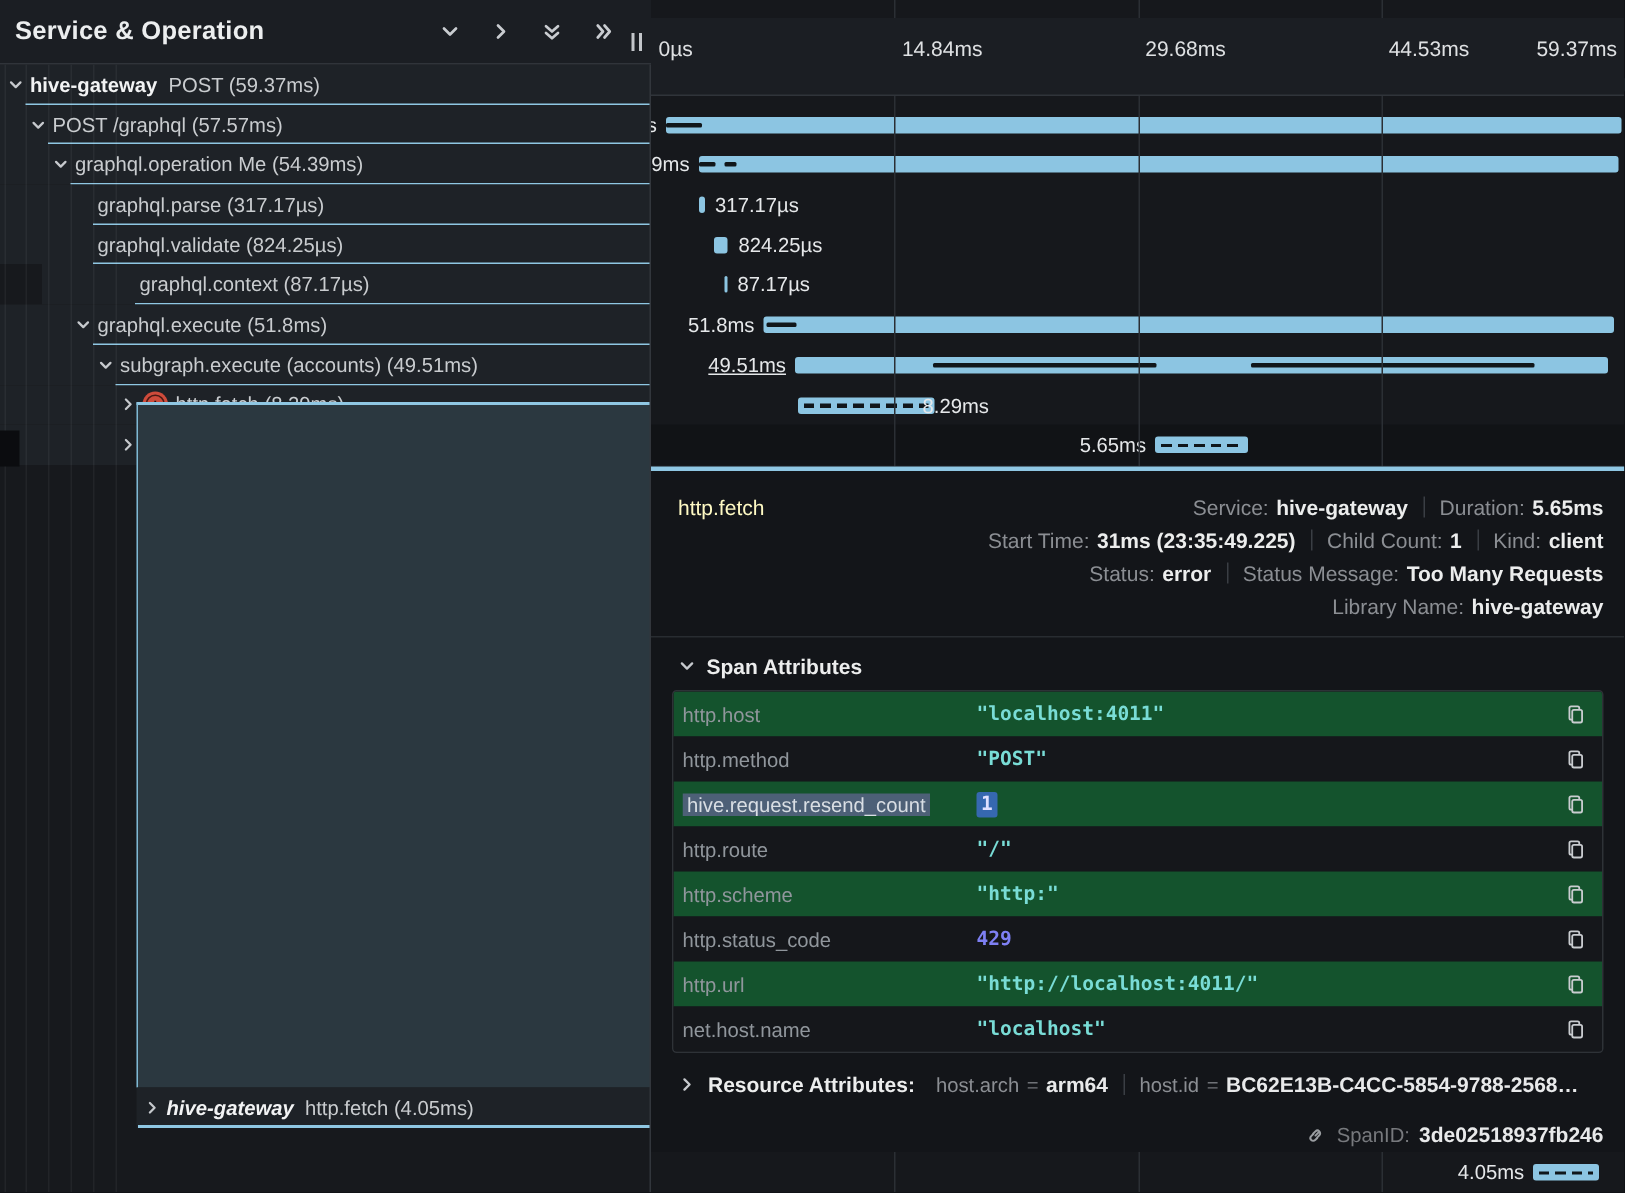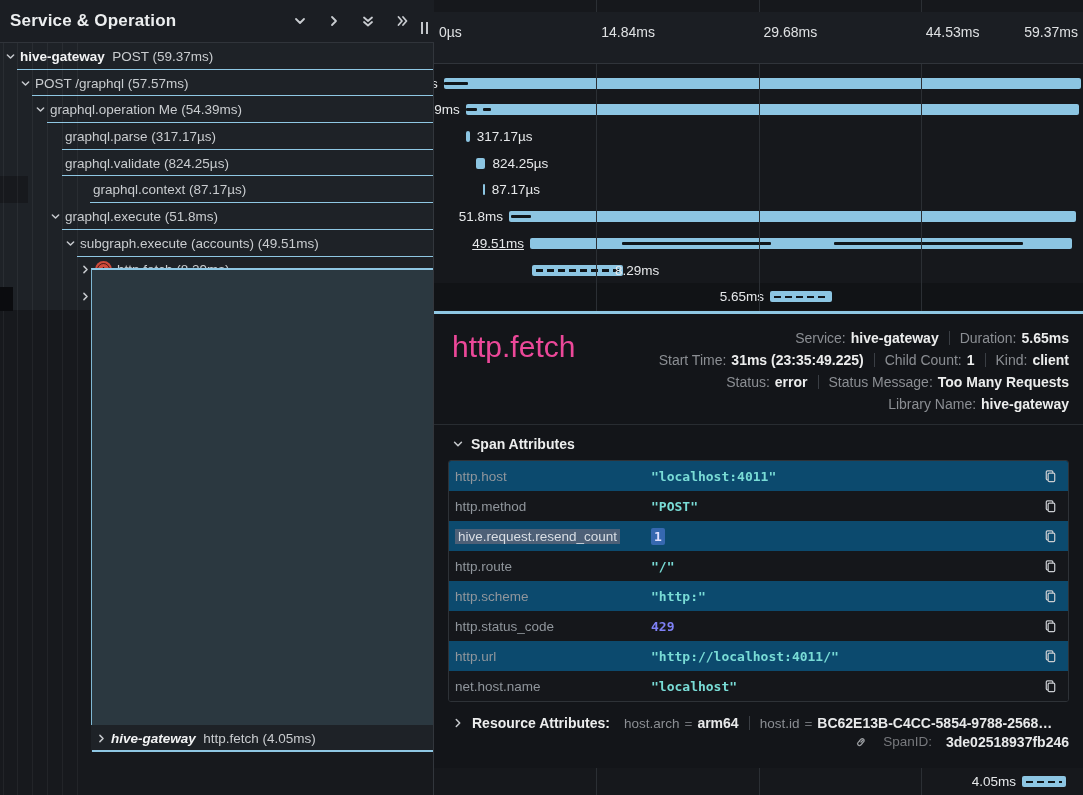--- a/index.html
+++ b/index.html
@@ -54,50 +54,50 @@
   .bar { position:absolute; top:8px; height:11px; background:#8cc5e2; border-radius:2px; z-index:4; }
   .bar .mark { position:absolute; top:4px; height:3px; background:#10161a; border-radius:1px; }
   .bar.dashed::after { content:""; position:absolute; left:4px; right:4px; top:4.5px; height:2.5px;
     background:repeating-linear-gradient(90deg,#10161a 0 7px,transparent 7px 11px); }
   .bar-label { position:absolute; top:6px; font-size:13.5px; color:#e6e8ea; white-space:nowrap; z-index:4; }
   .bottom-strip { position:absolute; left:434px; top:768px; width:649px; height:27px; background:#16181c; overflow:hidden; }
   
   .detail { position:absolute; left:434px; top:311px; width:649px; height:457px; background:#131519;
     border-top:3px solid #8fc7e3; z-index:6; padding:11px 14px 0 18px; overflow:hidden; }
   .detail-head { display:flex; }
-  .detail-title { font-size:30px; color:#ec4899; padding-top:5px; flex:0 0 auto; }
+  .detail-title { font-size:14px; color:#fef9c3; padding-top:5px; flex:0 0 auto; }
   .detail-fields { margin-left:auto; display:flex; flex-direction:column; align-items:flex-end; gap:2px; padding-top:3px; }
   .field-line { display:flex; align-items:center; height:20px; }
   .f-label { font-size:14px; color:#8b8e93; }
   .f-value { font-size:14px; font-weight:bold; color:#eceded; margin-left:5px; }
   .vsep { width:1px; height:14px; background:#3a3e44; margin:0 10px; }
   .detail-divider { height:1px; background:#282c31; margin:10px -14px 0 -18px; }
   .section-head { display:flex; align-items:center; gap:7px; margin:11px 0 8px 0; cursor:pointer; }
   .section-head svg { stroke:#c6c9cd; }
   .section-title { font-size:14px; font-weight:bold; color:#eceded; }
   .attr-table { border:1px solid #2e3237; border-radius:3px; overflow:hidden; margin-left:-4px; }
   .attr-row { display:flex; align-items:center; height:30px; padding:0 10px 0 6px; }
-  .attr-row.odd { background:#0c4a6e; }
+  .attr-row.odd { background:#14532d; }
   .attr-row.even { background:#15171b;justify-content:center; }
   .attr-key { flex:0 0 196px; font-size:13.5px; color:#90969c; white-space:nowrap; overflow:hidden; }
   .attr-key .hl { background:#4d6077; color:#d9dee4; padding:2px 3px; border-radius:2px; }
   .attr-val { flex:1; font-family:"DejaVu Sans Mono", monospace; font-size:13px; font-weight:bold; }
   .attr-val.str { color:#79dcd6; }
   .attr-val.num { color:#7e80f4; }
   .attr-val .hl { background:#3668b0; color:#dfe0ff; padding:1px 3px; border-radius:2px; }
   .copy-btn { flex:0 0 20px; display:flex; justify-content:flex-end; cursor:pointer; }
   .copy-btn svg { stroke:#c9ccd0; }
   .resource-line { display:flex; align-items:center; margin-top:13px; white-space:nowrap; overflow:hidden; }
   .resource-line .chev { margin-right:8px; display:flex; }
   .resource-line .chev svg { stroke:#c6c9cd; }
   .res-title { font-size:14px; font-weight:bold; color:#eceded; margin-right:14px; }
   .res-key { font-size:13.5px; color:#8b8e93; }
   .res-eq { font-size:13.5px; color:#6f7277; margin:0 5px; }
   .res-val { font-size:14px; font-weight:bold; color:#e8e9ea; overflow:hidden; text-overflow:ellipsis; }
-  .spanid-line { display:flex; justify-content:flex-end; margin-top:3px; gap:14px; }
+  .spanid-line { display:flex; align-items:center; justify-content:flex-end; margin-top:17px; gap:6px; }
   .spanid-line svg { stroke:#9a9da1; }
   .spanid-label { font-size:13.5px; color:#77797d; }
   .spanid-value { font-size:14px; font-weight:bold; color:#e8e9ea; }
   .pane-divider { position:absolute; left:433px; top:0; width:1px; height:795px; background:#32363c; z-index:5; }
 </style>
 </head>
 <body>
 
 <div class="app">
 

